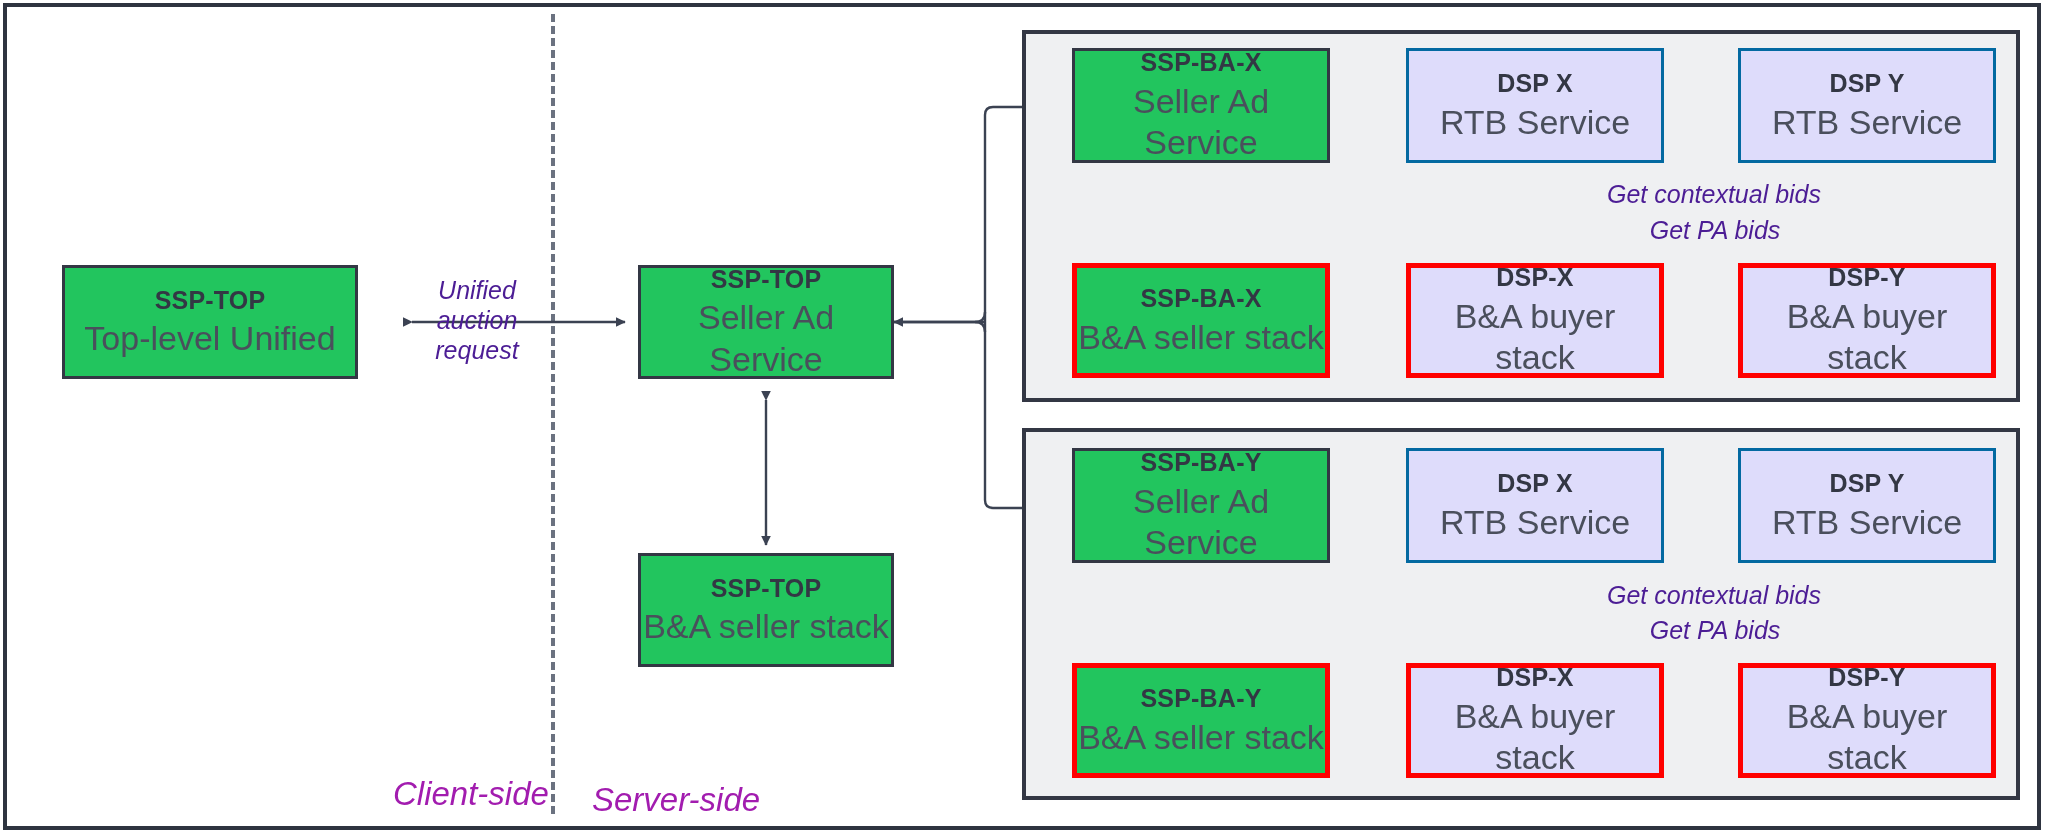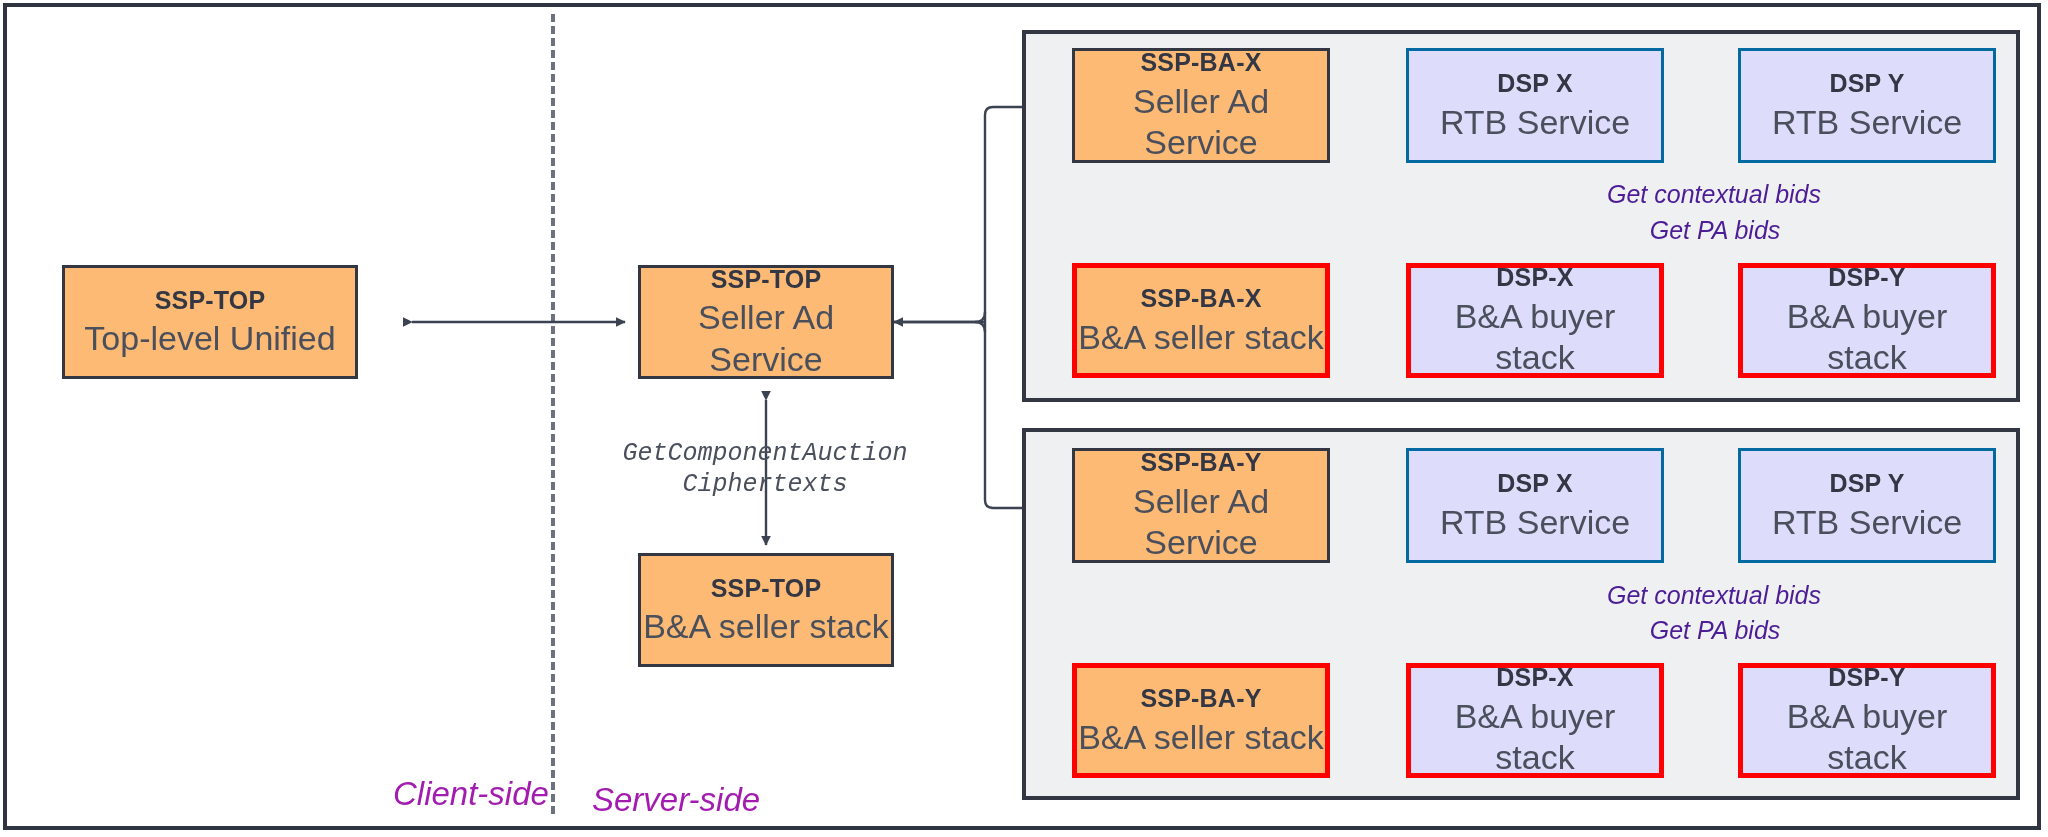--- a/index.html
+++ b/index.html
@@ -17,21 +17,21 @@
   }
 
   .node{
     position:absolute;box-sizing:border-box;
     display:flex;flex-direction:column;align-items:center;justify-content:center;
     text-align:center;line-height:1.22;
   }
   .node .t1{font-weight:bold;font-size:25px;color:#333744;letter-spacing:.2px;}
   .node .t2{font-size:34px;color:#4a4f5c;margin-top:3px;}
 
-  .orange{background:#fdba74;border:3px solid #333744;}
+  .orange{background:#22c55e;border:3px solid #333744;}
   .purple{background:#dedcfb;border:3px solid #0369a1;}
   .redout{border:5px solid #ff0000;}
 
   .panel{
     position:absolute;box-sizing:border-box;
     background:#eff0f2;border:4px solid #333744;
   }
 
   .lbl{
     position:absolute;font-style:italic;color:#4c1d95;
@@ -95,28 +95,29 @@
       <path d="M 1530,597 L 1530,575" marker-end="url(#ah)"></path>
       <path d="M 1530,625 L 1530,658" marker-end="url(#ah)"></path>
     </g>
   </svg>
 
   <div class="node orange" style="left:62px;top:265px;width:296px;height:114px;">
     <div class="t1">SSP-TOP</div>
     <div class="t2">Top-level Unified</div>
   </div>
 
+  <div class="lbl" style="left:412px;top:275px;width:130px;">Unified
+auction
+request</div>
 
   <div class="node orange" style="left:638px;top:265px;width:256px;height:114px;">
     <div class="t1">SSP-TOP</div>
     <div class="t2">Seller Ad Service</div>
   </div>
 
-  <div class="mono" style="position:absolute;left:600px;top:438px;width:330px;">GetComponentAuction
-Ciphertexts</div>
 
   <div class="node orange" style="left:638px;top:553px;width:256px;height:114px;">
     <div class="t1">SSP-TOP</div>
     <div class="t2">B&amp;A seller stack</div>
   </div>
 
   <div class="panel" style="left:1022px;top:30px;width:998px;height:372px;"></div>
 
   <div class="node orange" style="left:1072px;top:48px;width:258px;height:115px;">
     <div class="t1">SSP-BA-X</div>

